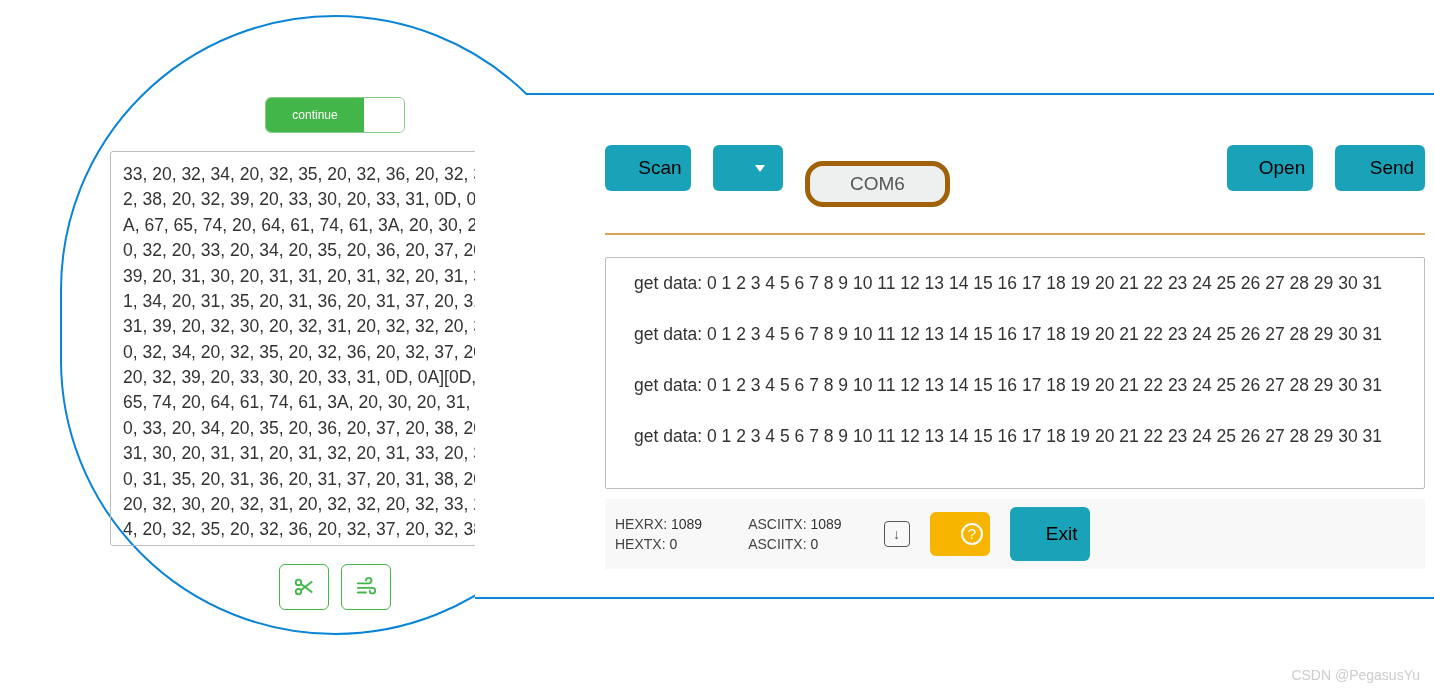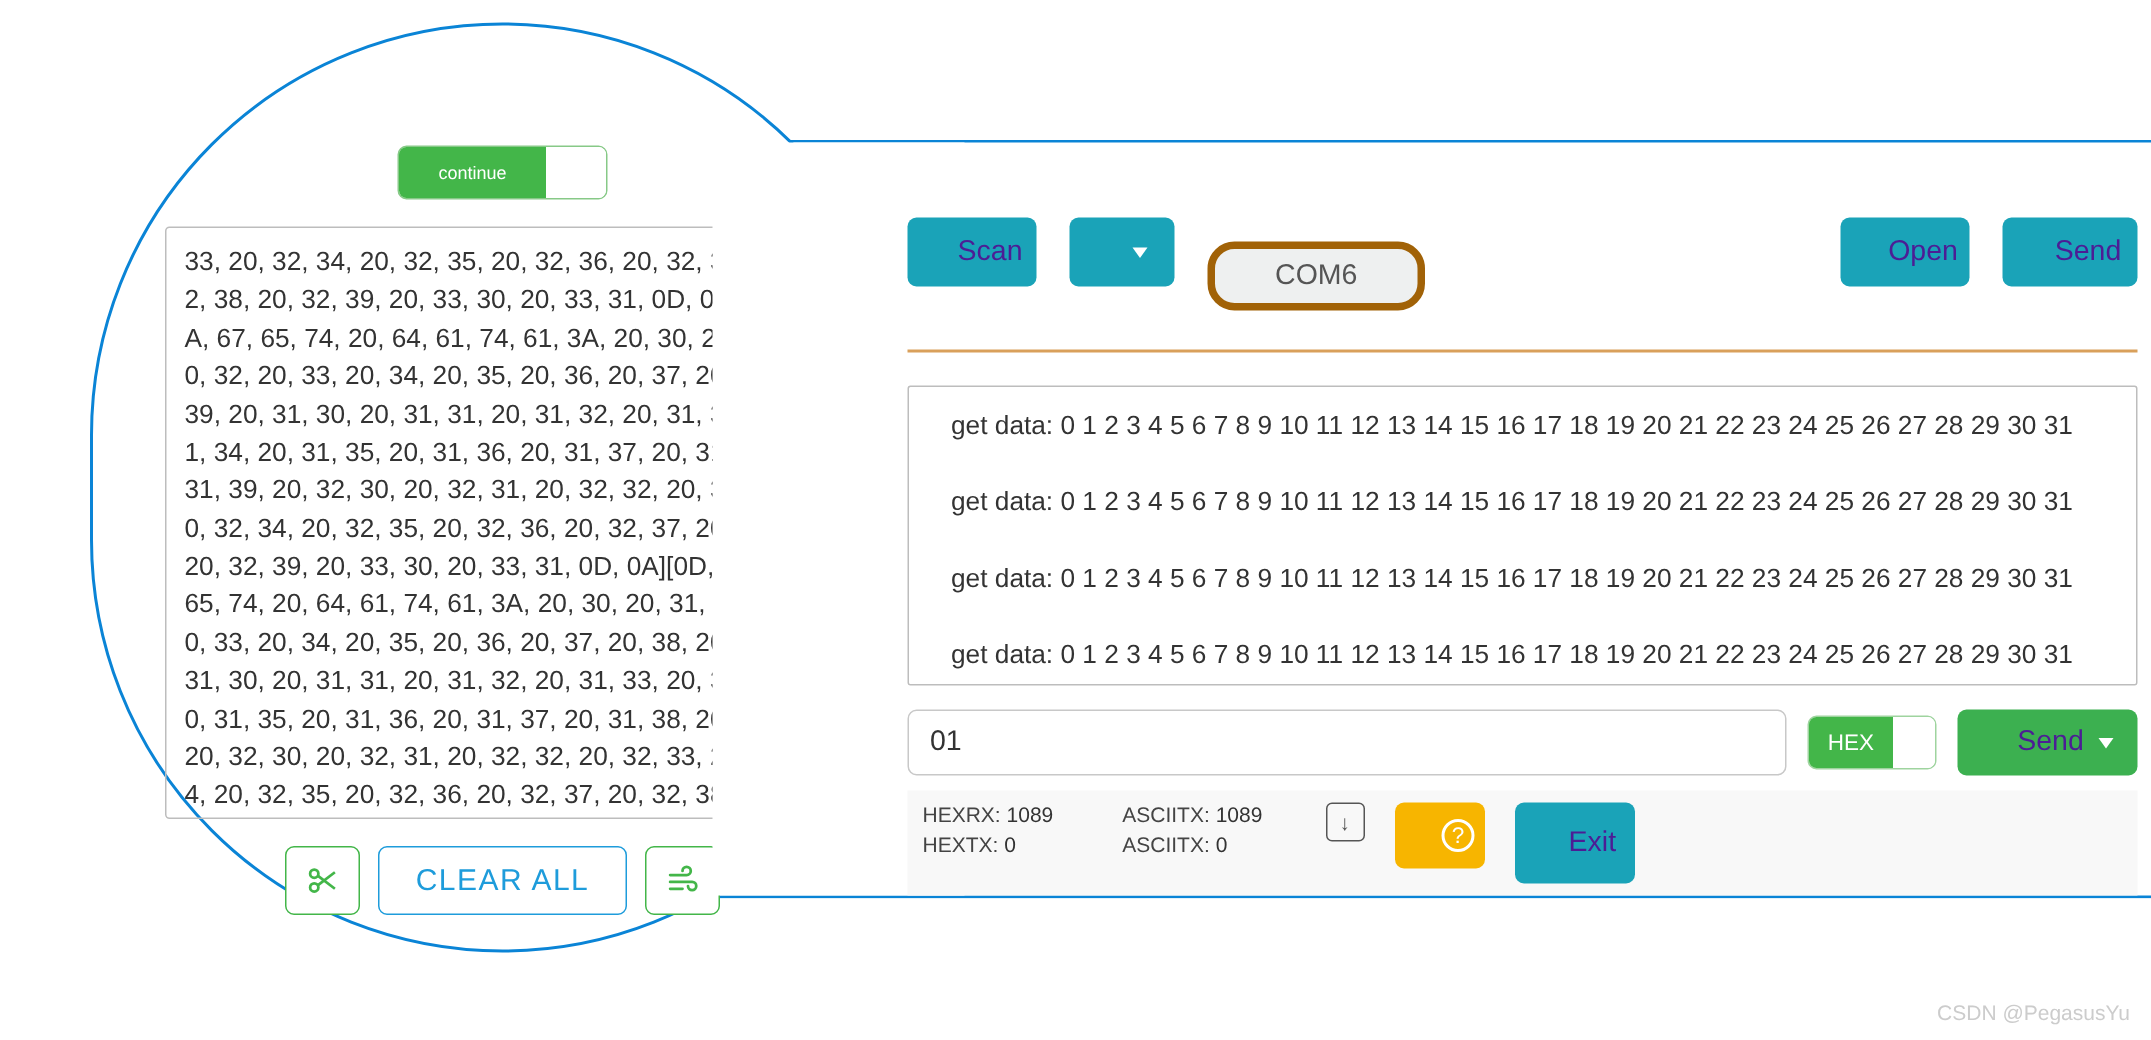--- a/index.html
+++ b/index.html
@@ -30,21 +30,21 @@
   .right-panel { position:absolute; left:415px; top:78px; width:980px; height:506px;
                  border:2px solid #0a84d6; border-radius:20px; border-left:none;
                  border-top-left-radius:0; border-bottom-left-radius:0;
                  background:#fff; padding-left:130px; padding-right:28px; }
   .right-panel::before { content:""; position:absolute; left:0; top:0; width:168px; height:100%;
                           background:#fff; z-index:1; }
   .rp-inner { position:relative; z-index:2; height:100%; display:flex; flex-direction:column; }
 
   .toolbar { display:flex; gap:22px; margin-top:34px; align-items:center; padding-bottom:26px;
              border-bottom:2px solid #d9a05b; }
-  .btn { height:46px; border:none; border-radius:6px; font-size:19px; color:#4c1d95; cursor:pointer;
+  .btn { height:46px; border:none; border-radius:6px; font-size:19px; color:#000000; cursor:pointer;
          display:flex; align-items:center; justify-content:center;padding-left:24px; }
   .btn-teal { background:#1aa3b8; }
   .btn-green { background:#3cb050; }
   .btn-yellow { background:#f7b500; }
   .scan { width:86px; } .dd { width:70px; }
   .com-box { width:145px; height:46px; border:5px solid #a16207; border-radius:18px; background:#eef0f0;
              display:flex; align-items:center; justify-content:center; font-size:19px; color:#555;margin-top:32px; }
   .baud-wrap { display:flex; }
   .baud-input { width:140px; height:46px; border:1px solid #c8c8c8; border-right:none;
                 border-radius:6px 0 0 6px; padding:0 14px; font-size:19px; color:#333; }
@@ -61,21 +61,21 @@
                 font-size:19px; color:#333; }
   .hex-toggle { width:86px; height:36px; border:1px solid #9fd49f; border-radius:6px; display:flex;
                 overflow:hidden; }
   .hex-toggle .on { flex:0 0 56px; background:#43b649; color:#fff; font-size:15px; display:flex;
                     align-items:center; justify-content:center; }
   .hex-toggle .off { flex:1; background:#fff; }
   .send-btn { width:120px; height:44px; font-size:19px; gap:10px; }
   .caret-down { display:inline-block; width:0; height:0; border-left:5px solid transparent;
                 border-right:5px solid transparent; border-top:7px solid #fff; }
 
-  .status-row { margin-top:10px; display:flex; align-items:flex-start; gap:20px; background:#f8f8f8;
+  .status-row { margin-top:10px; display:flex; align-items:center; gap:20px; background:#f8f8f8;
                 padding:8px 10px; }
   .stats { display:flex; gap:46px; font-size:14px; color:#333; }
   .stat-col { display:flex; flex-direction:column; gap:4px; }
   .stat-label { color:#444; }
   .dl-icon { width:26px; height:26px; border:1.3px solid #555; border-radius:4px; display:flex;
              align-items:center; justify-content:center; font-size:14px; color:#555; margin-left:22px; }
   .txhex { flex:1; text-align:center; font-size:19px; color:#333; letter-spacing:1px; }
   .help { width:60px; height:44px; font-size:22px; }
   .exit { width:80px; height:54px; font-size:19px; }
 
@@ -100,31 +100,20 @@
         <button class="btn btn-teal close">Send</button>
       </div>
 
       <div class="console">
         <div class="console-line">get data: 0 1 2 3 4 5 6 7 8 9 10 11 12 13 14 15 16 17 18 19 20 21 22 23 24 25 26 27 28 29 30 31</div>
         <div class="console-line">get data: 0 1 2 3 4 5 6 7 8 9 10 11 12 13 14 15 16 17 18 19 20 21 22 23 24 25 26 27 28 29 30 31</div>
         <div class="console-line">get data: 0 1 2 3 4 5 6 7 8 9 10 11 12 13 14 15 16 17 18 19 20 21 22 23 24 25 26 27 28 29 30 31</div>
         <div class="console-line">get data: 0 1 2 3 4 5 6 7 8 9 10 11 12 13 14 15 16 17 18 19 20 21 22 23 24 25 26 27 28 29 30 31</div>
       </div>
 
-      <div class="send-row">
-        <input class="send-input" value="01" style="">
-        <div class="hex-toggle">
-          <div class="on">HEX</div>
-          <div class="off"></div>
-        </div>
-        <button class="btn btn-green send-btn">
-          <span>Send</span>
-          <span class="caret-down"></span>
-        </button>
-      </div>
 
       <div class="status-row">
         <div class="stats">
           <div class="stat-col">
             <div><span class="stat-label">HEXRX:</span> <span>1089</span></div>
             <div><span class="stat-label">HEXTX:</span> <span>0</span></div>
           </div>
           <div class="stat-col">
             <div><span class="stat-label">ASCIITX:</span> <span>1089</span></div>
             <div><span class="stat-label">ASCIITX:</span> <span>0</span></div>
@@ -153,21 +142,20 @@
 
     <div class="circle-buttons">
       <button class="sq-btn">
         <svg width="22" height="22" viewBox="0 0 24 24">
             <circle cx="6" cy="7" r="3" fill="none" stroke="#43b649" stroke-width="2"></circle>
             <circle cx="6" cy="17" r="3" fill="none" stroke="#43b649" stroke-width="2"></circle>
             <line x1="8.5" y1="8.5" x2="21" y2="18" stroke="#43b649" stroke-width="2"></line>
             <line x1="8.5" y1="15.5" x2="21" y2="6" stroke="#43b649" stroke-width="2"></line>
           </svg>
       </button>
-      <button class="clear-btn">CLEAR ALL</button>
       <button class="sq-btn">
         <svg width="22" height="22" viewBox="0 0 24 24">
             <path d="M3 8 h12 a3 3 0 1 0 -3 -3 M3 13 h16 a3 3 0 1 1 -3 3 M3 18 h9" fill="none" stroke="#43b649" stroke-width="2" stroke-linecap="round"></path>
           </svg>
       </button>
     </div>
   </div>
 
 </div>
 

